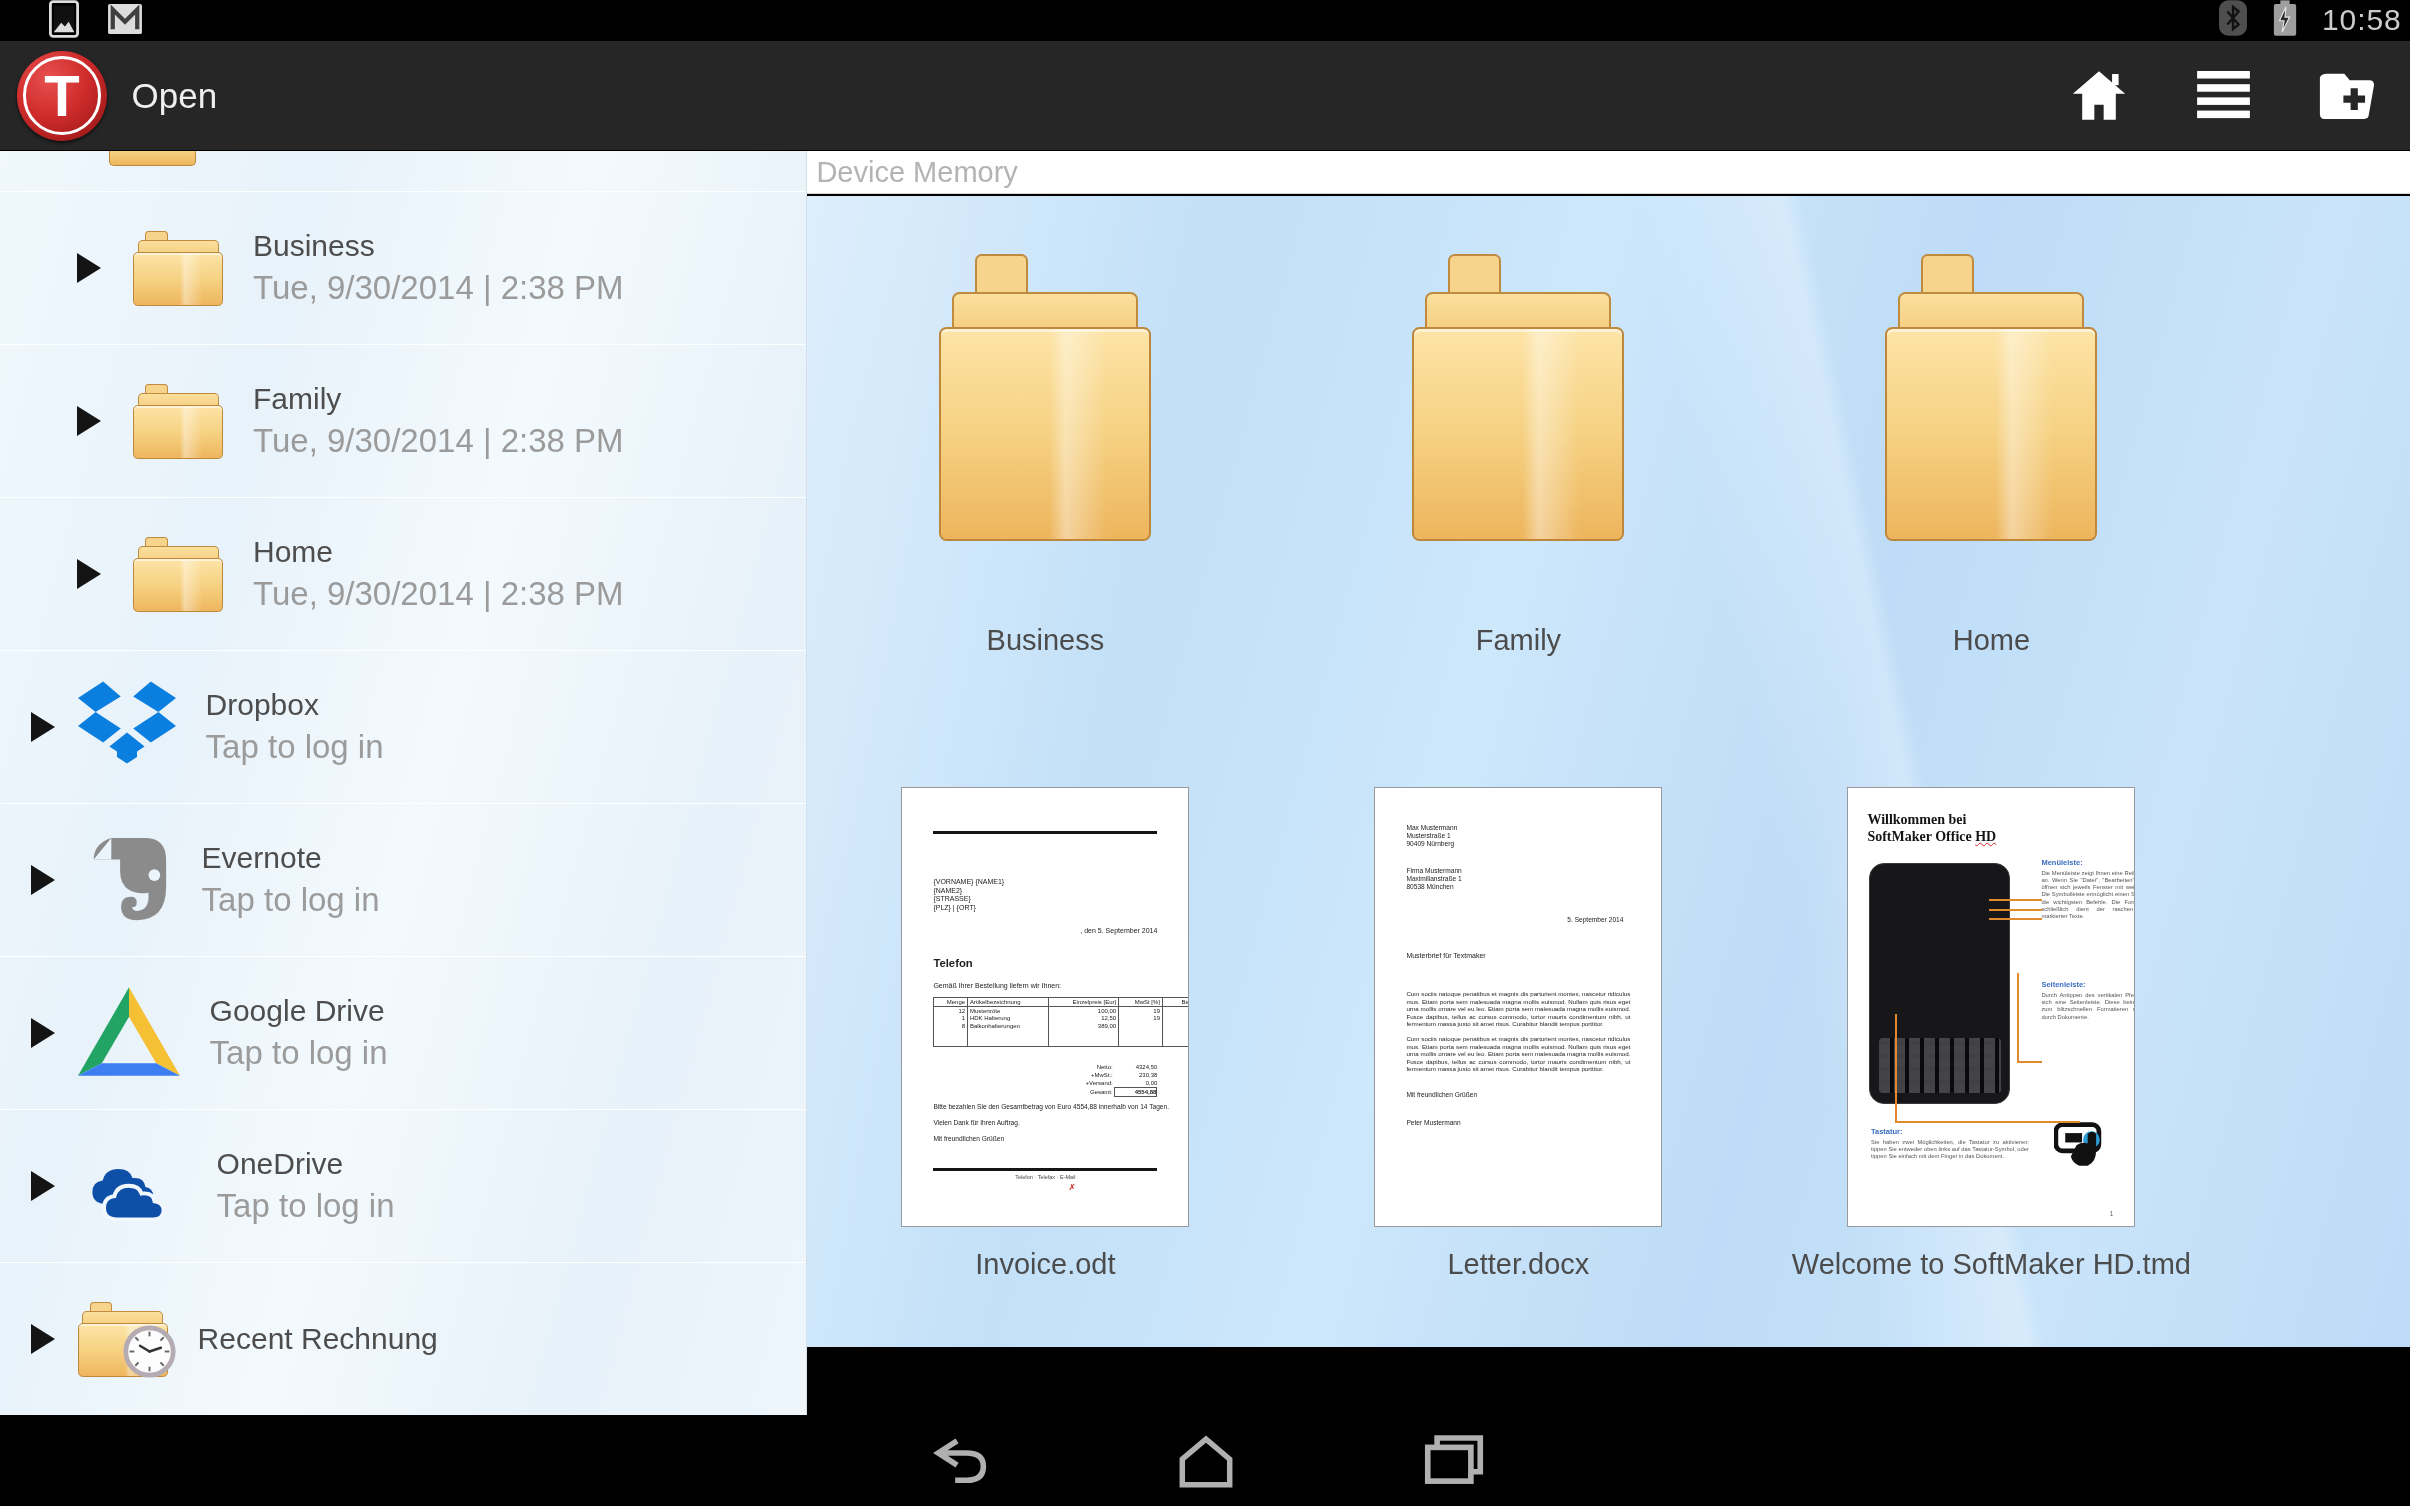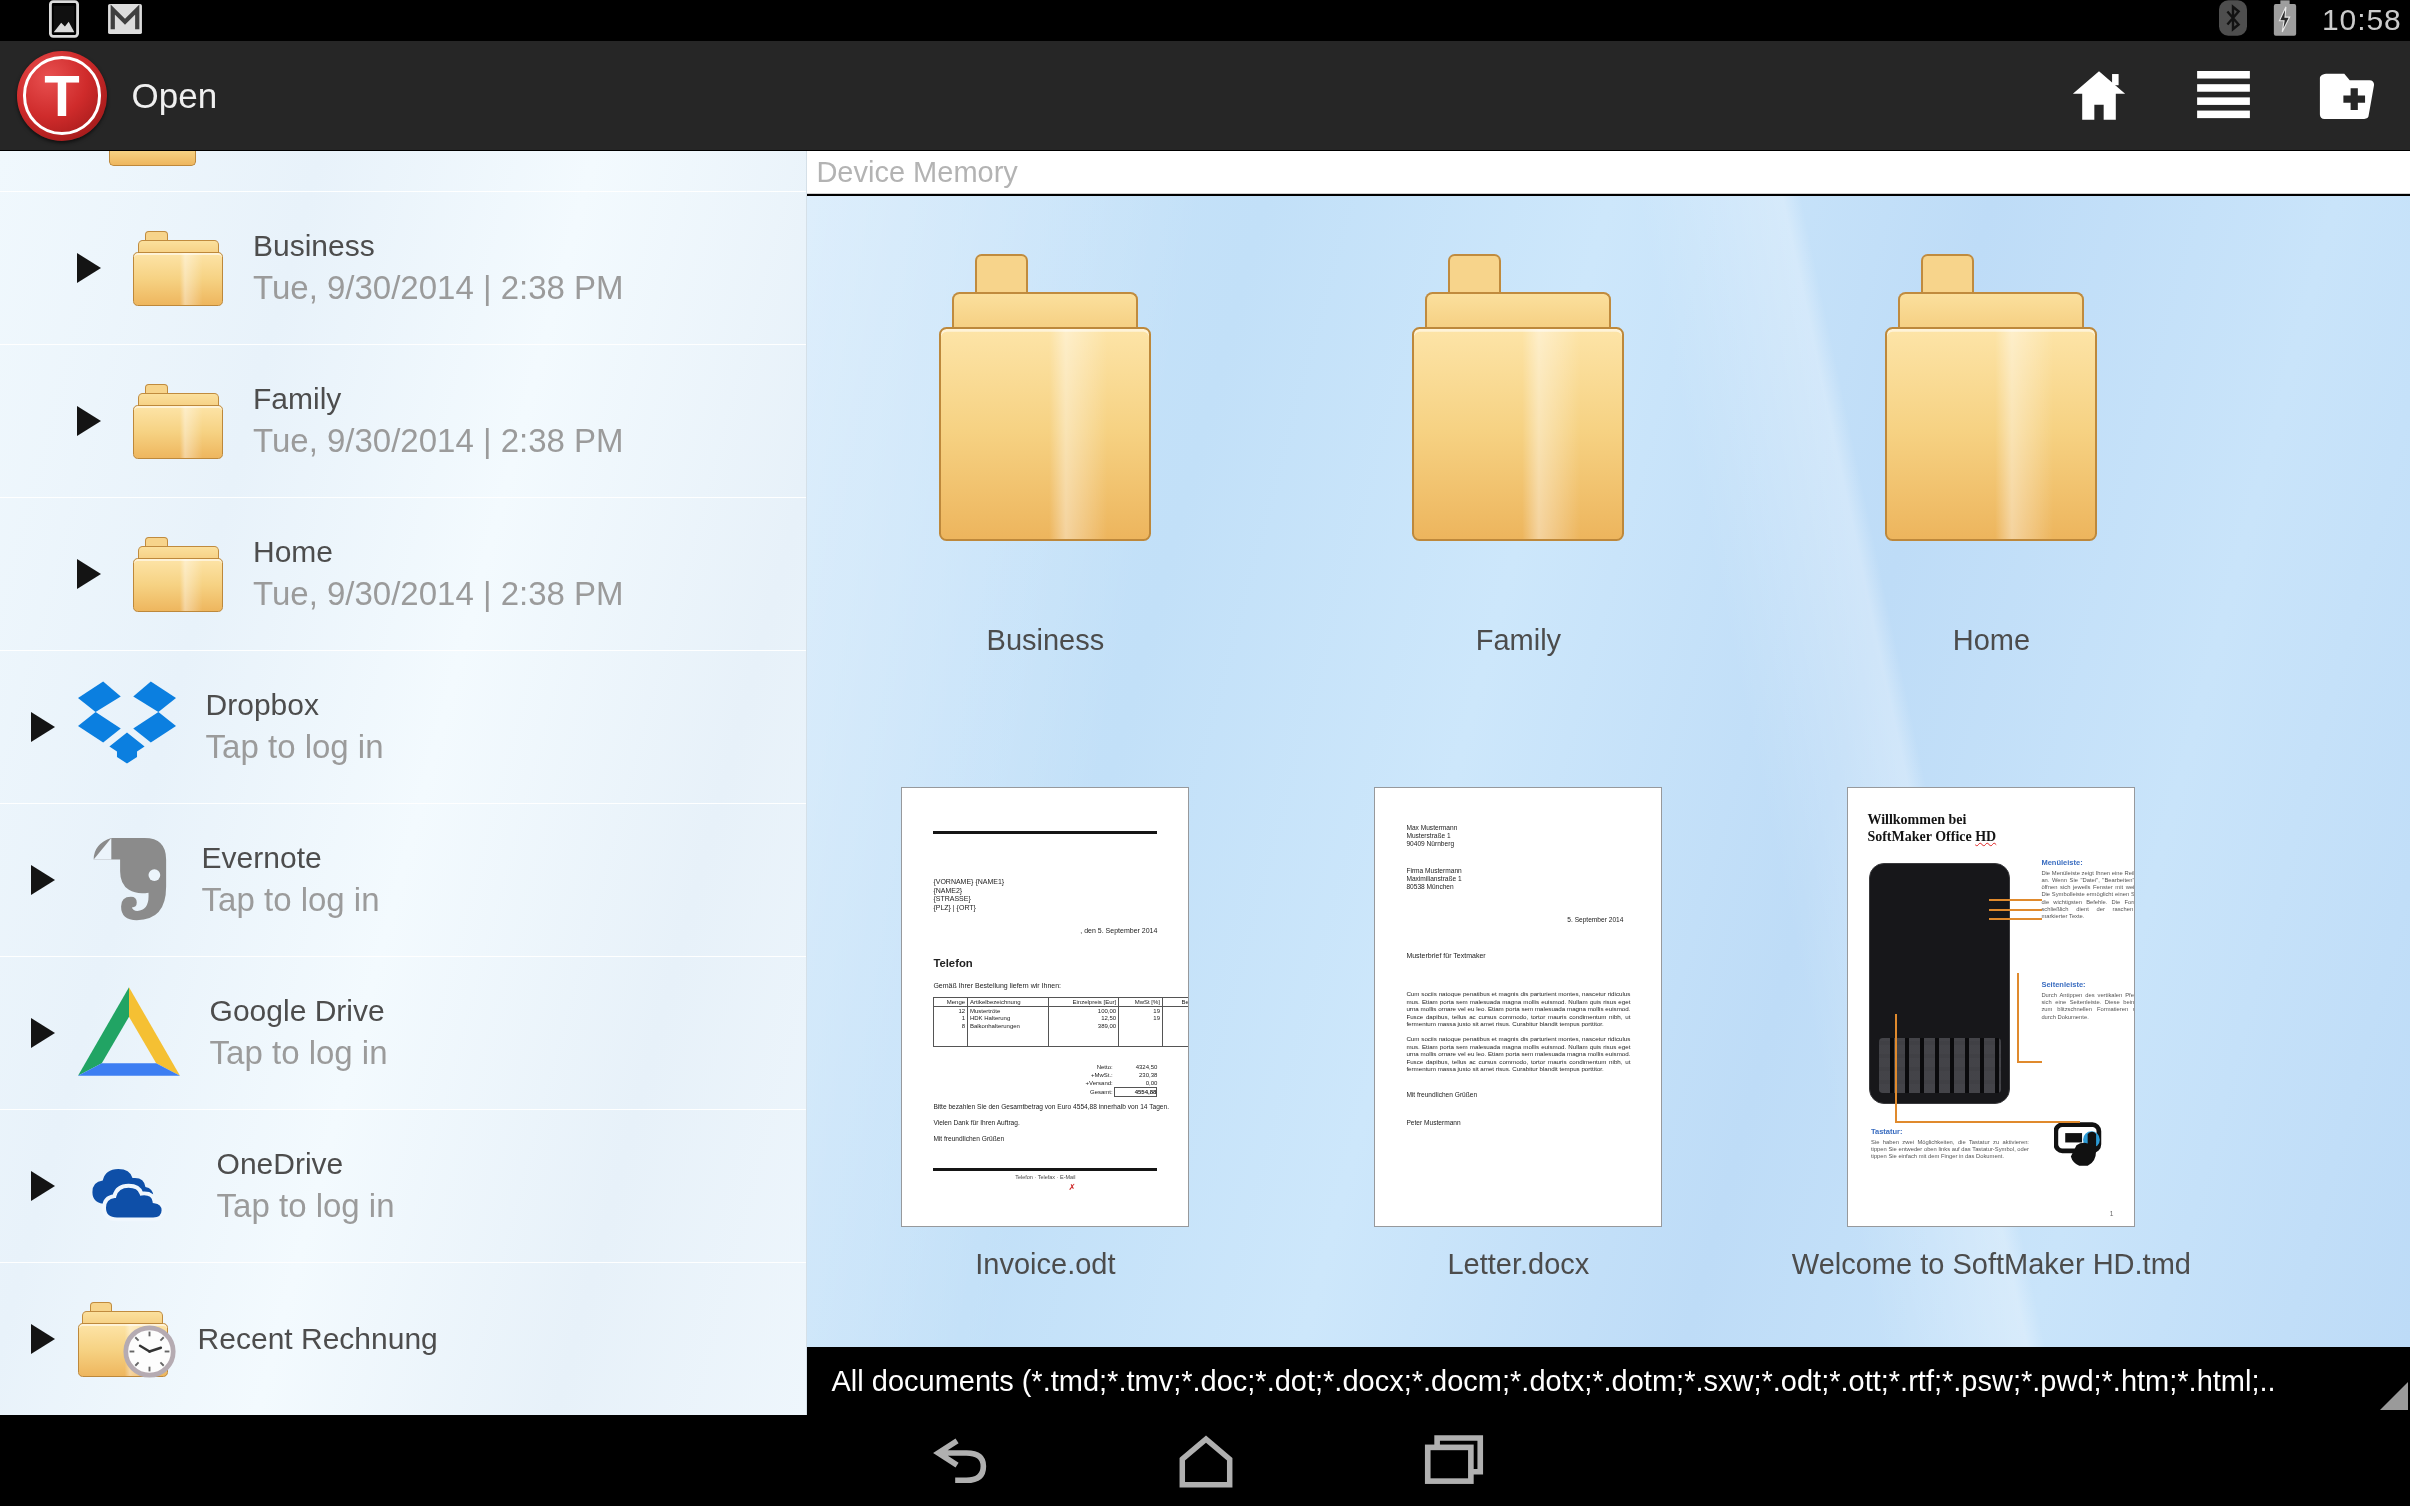--- a/index.html
+++ b/index.html
@@ -537,24 +537,20 @@
             <div class="w-line" style="left:47px; top:226px; width:1.9px; height:109px"></div>
             <div class="w-line" style="left:47px; top:333px; width:185px; height:1.9px"></div>
           </div>
           <div class="cell-label">Welcome to SoftMaker HD.tmd</div>
         </div>
 
       </div>
     </div>
   </div>
 
-  <div id="filter-bar">
-    <span>All documents (*.tmd;*.tmv;*.doc;*.dot;*.docx;*.docm;*.dotx;*.dotm;*.sxw;*.odt;*.ott;*.rtf;*.psw;*.pwd;*.htm;*.html;..</span>
-    <div id="filter-grip"></div>
-  </div>
 
   <div id="nav-bar">
     <div class="nav-btn">
       <svg width="62" height="47" viewBox="0 0 66 50">
           <path fill="none" stroke="#b0b0b0" stroke-width="6" d="M32,4 L12,17 L32,30 M12,17 H42 Q60,17 60,31 Q60,46 42,46 H30"></path>
         </svg>
     </div>
     <div class="nav-btn">
       <svg width="64" height="56" viewBox="0 0 68 60">
           <path fill="none" stroke="#b0b0b0" stroke-width="6" d="M8,28 L34,6 L60,28 L60,56 L8,56 Z"></path>

